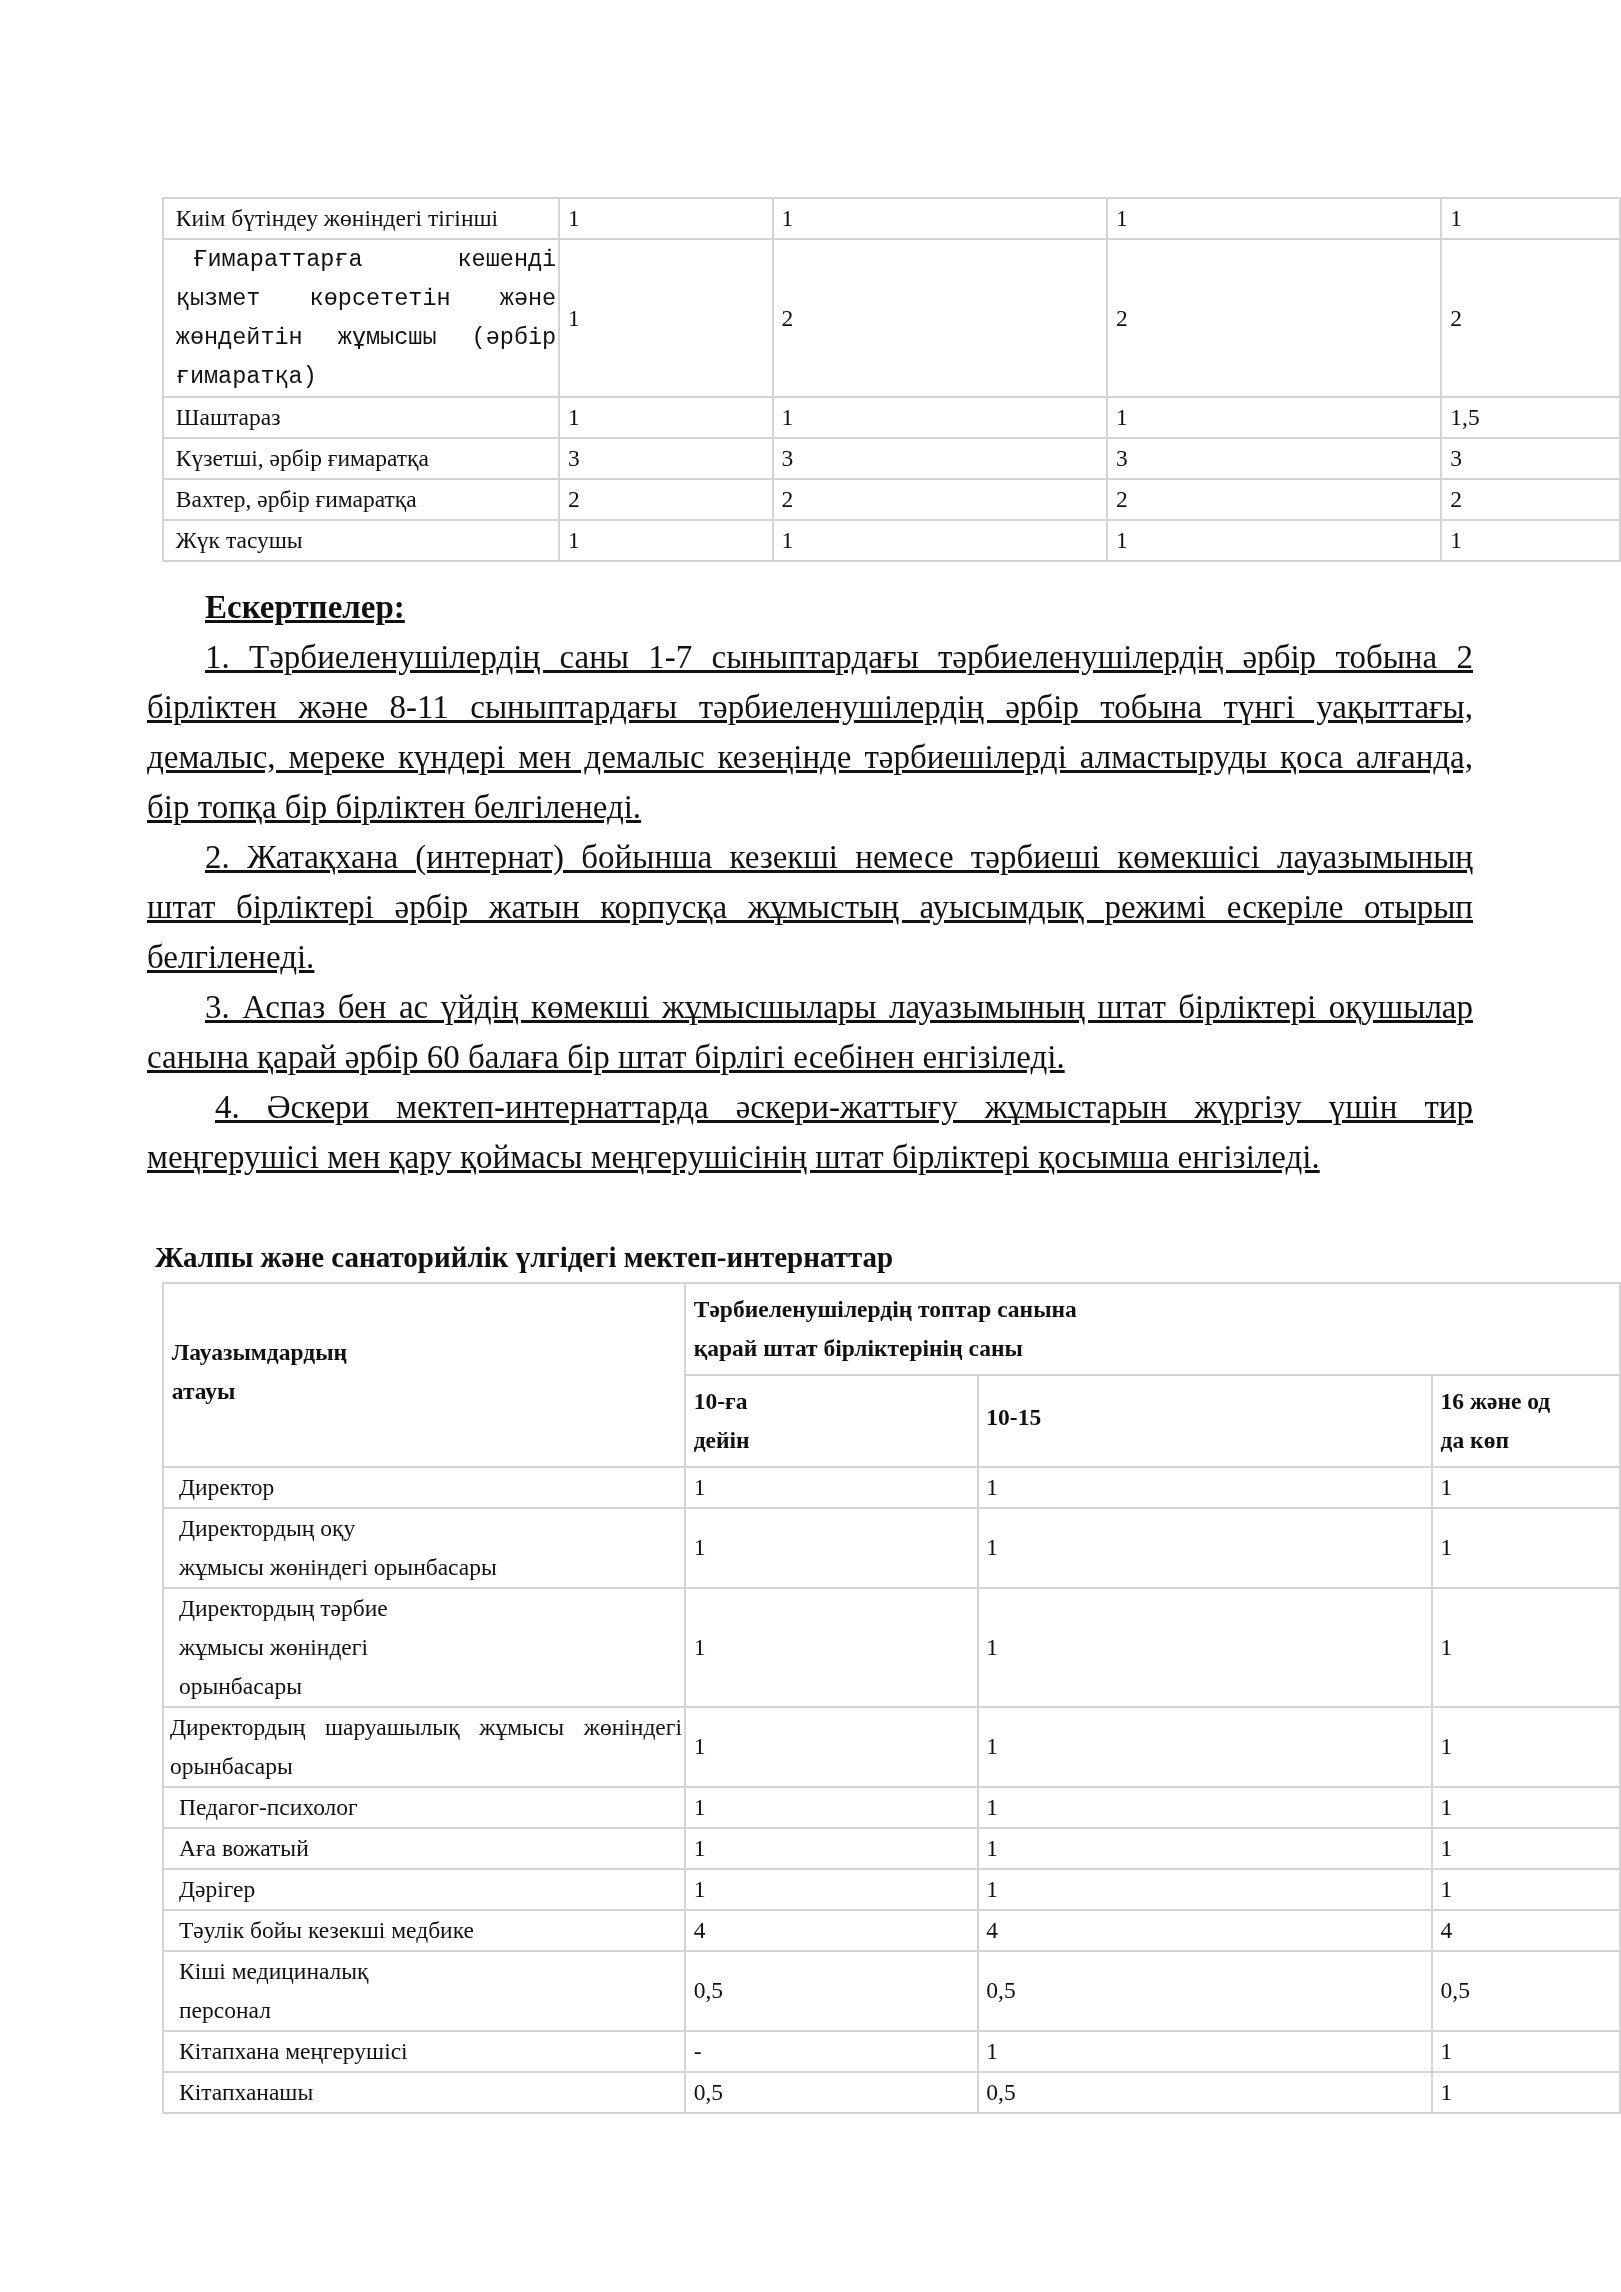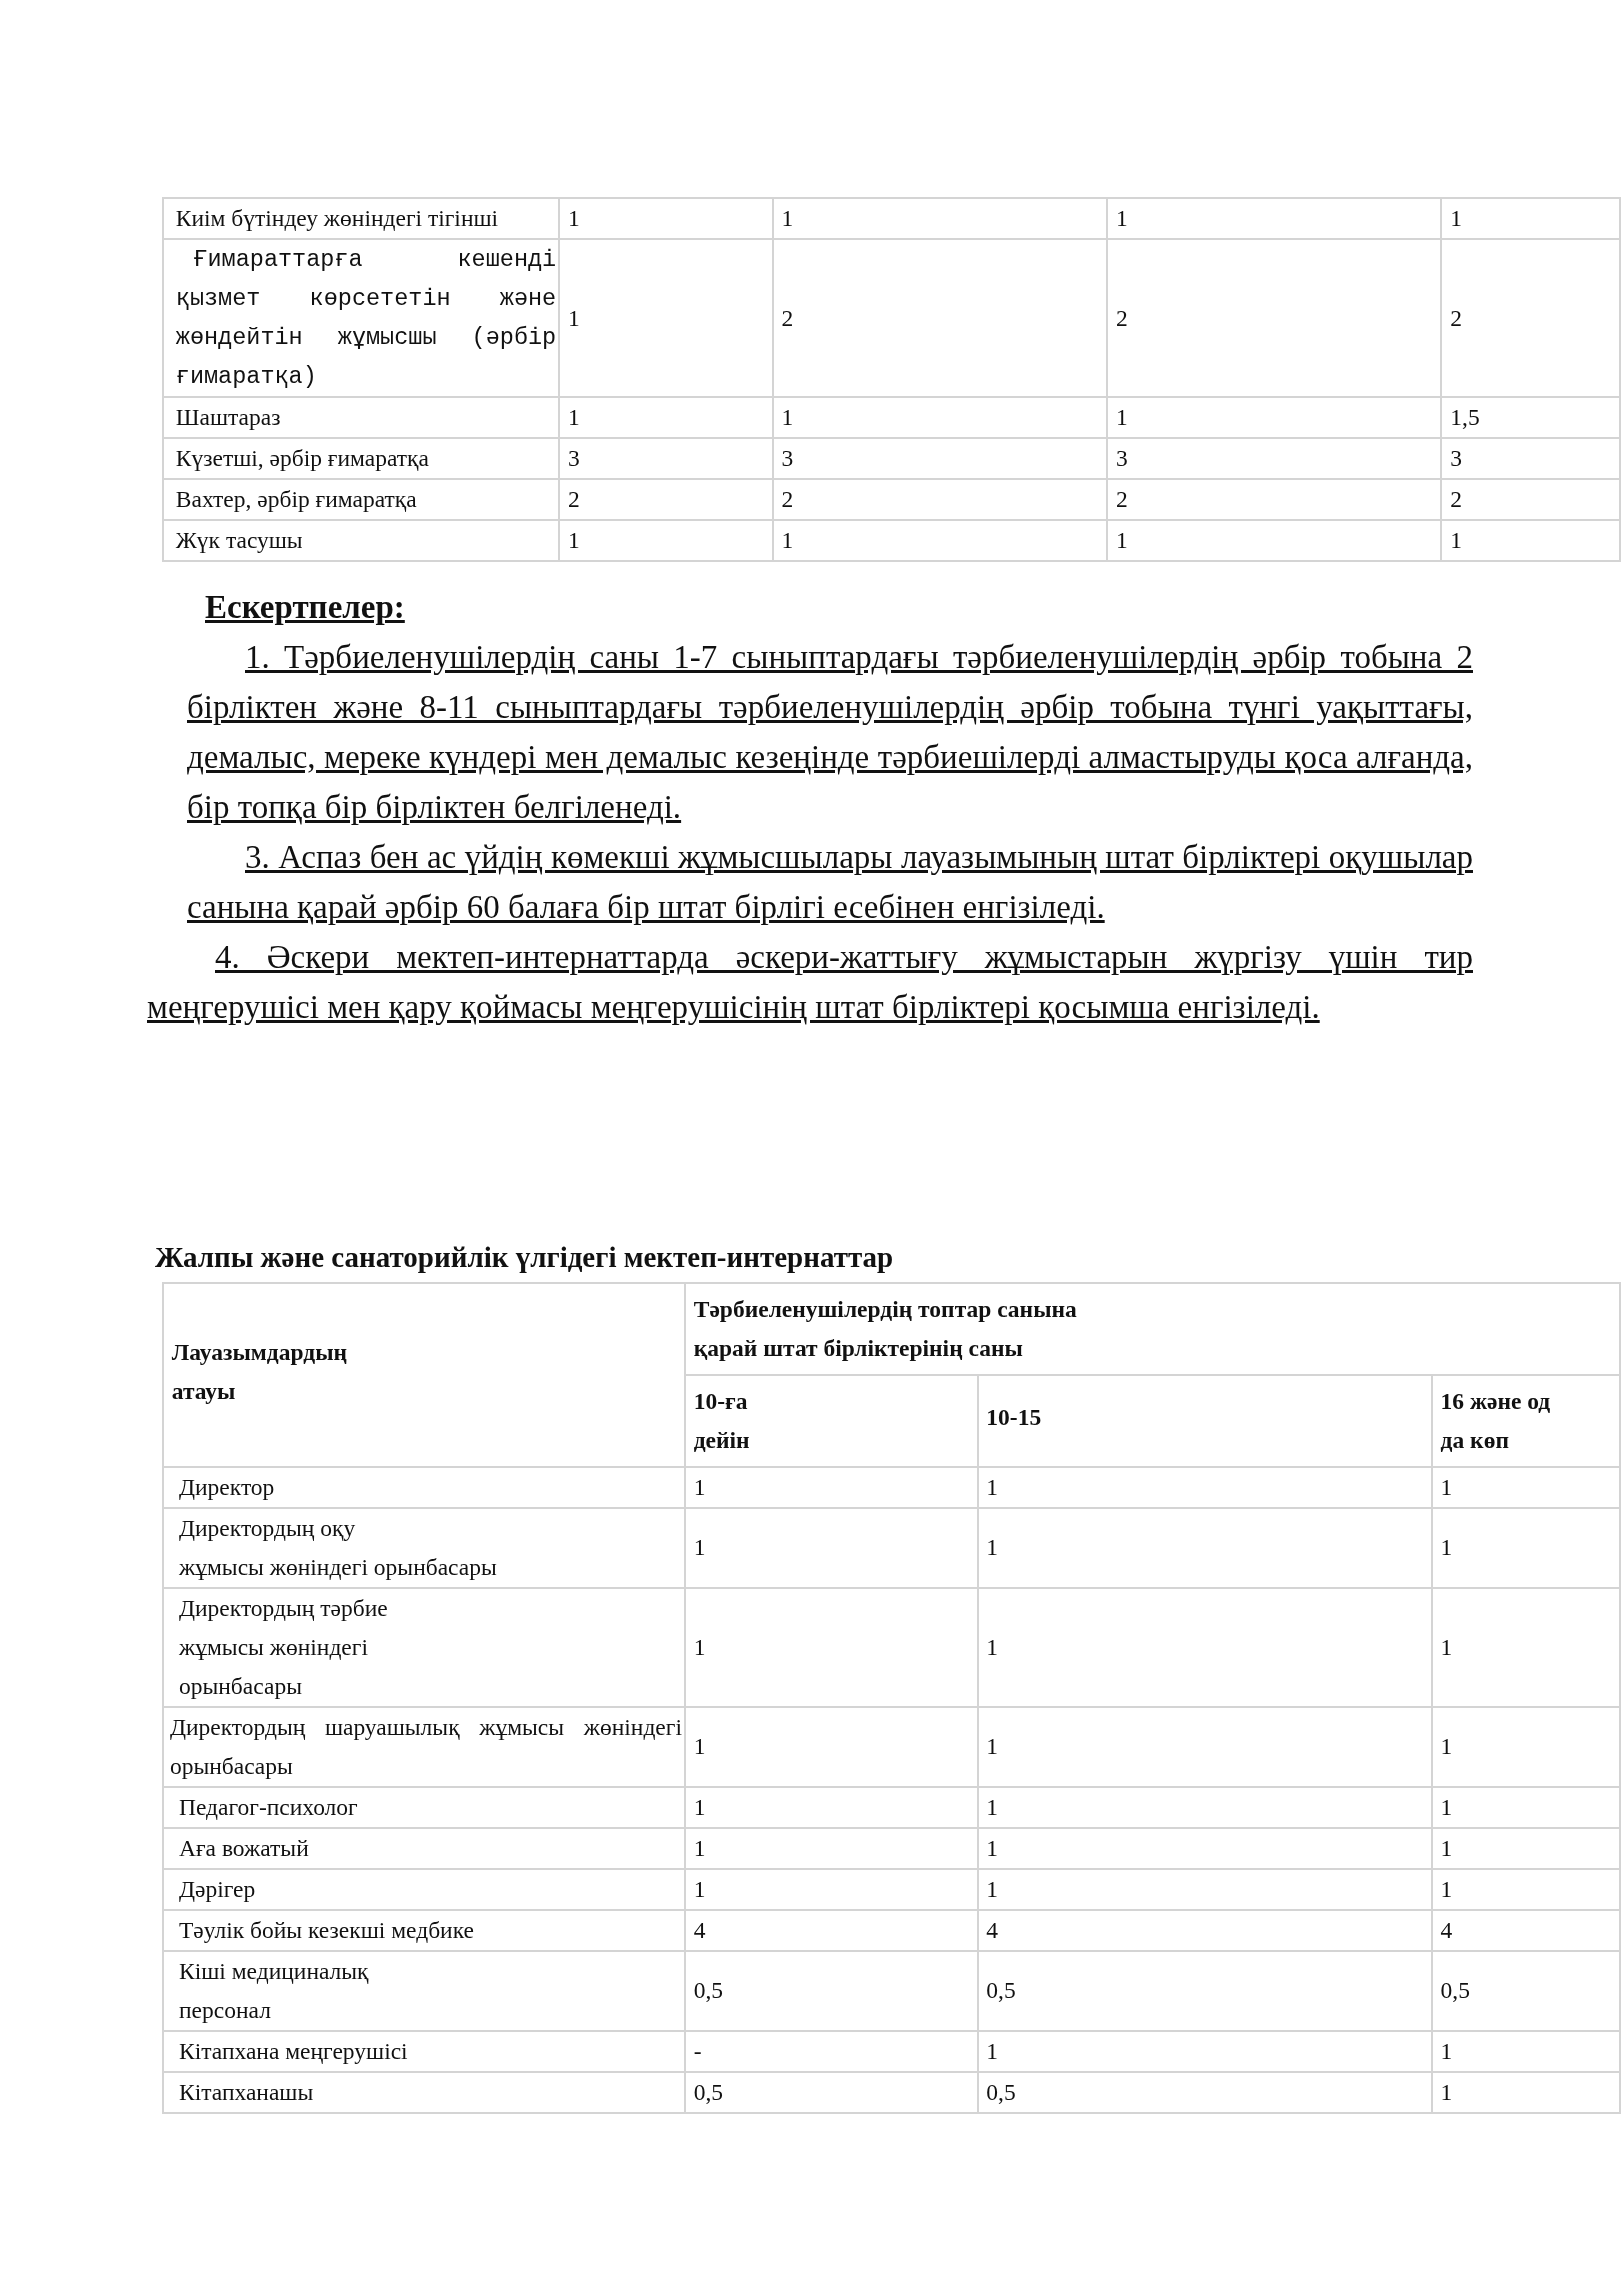--- a/index.html
+++ b/index.html
@@ -9,21 +9,21 @@
   }
   table { border-collapse: collapse; position: absolute; table-layout: fixed; }
   td { border: 2px solid #d4d4d4; vertical-align: middle; padding: 0 7.8px; font-size: 23.5px; line-height: 39px; }
   #t1 { left: 162px; top: 197px; }
   #t1 td.name { text-align: justify; text-align-last: left; padding-left: 11.8px; padding-right: 2px; }
   #t1 td.name.indent { text-indent: 17.6px; font-family: Liberation Mono, monospace; }
   #t1 td { height: 37px; }
   .notes { position: absolute; left: 147px; width: 1326px; font-size: 33px; line-height: 50px; text-decoration: underline; }
   .notes .heading { font-weight: bold; padding-left: 58px; font-size: 33px; }
   .notes p { margin: 0; text-align: justify; }
-  .notes p.n1, .notes p.n2, .notes p.n3 { text-indent: 58px; margin-left: 40px; }
+  .notes p.n1, .notes p.n2, .notes p.n3 { text-indent: 58px; }
   .notes p.n4 { text-indent: 68px; }
   .t2-title { position: absolute; left: 155px; top: 1241px; font-size: 29px; font-weight: bold; }
   #t2 { left: 162px; top: 1282px; }
   #t2 td { line-height: 39px; border-radius: 12px; }
   #t2 td.h { font-weight: bold; vertical-align: top; padding-top: 5.9px; padding-bottom: 5.9px; }
   #t2 td.name { padding-left: 15px; }
   #t2 td.name.justify { text-align: justify; text-align-last: left; padding-left: 5.9px; padding-right: 2px; }
   .wide-text { white-space: pre-line; }
 </style>
 </head>
@@ -79,20 +79,21 @@
     <td>1</td>
     <td>1</td>
     <td>1</td>
   </tr>
 </tbody>
   </table>
 
 <div class="notes" style="top:582px">
   <div class="heading">Ескертпелер:</div>
   <p class="n1">1. Тәрбиеленушілердің саны 1-7 сыныптардағы тәрбиеленушілердің әрбір тобына 2 бірліктен және 8-11 сыныптардағы тәрбиеленушілердің әрбір тобына түнгі уақыттағы, демалыс, мереке күндері мен демалыс кезеңінде тәрбиешілерді алмастыруды қоса алғанда, бір топқа бір бірліктен белгіленеді.</p>
+  <p class="n2">2. Жатақхана (интернат) бойынша кезекші немесе тәрбиеші көмекшісі лауазымының штат бірліктері әрбір жатын корпусқа жұмыстың ауысымдық режимі ескеріле отырып белгіленеді.</p>
   <p class="n3">3. Аспаз бен ас үйдің көмекші жұмысшылары лауазымының штат бірліктері оқушылар санына қарай әрбір 60 балаға бір штат бірлігі есебінен енгізіледі.</p>
   <p class="n4">4. Әскери мектеп-интернаттарда әскери-жаттығу жұмыстарын жүргізу үшін тир меңгерушісі мен қару қоймасы меңгерушісінің штат бірліктері қосымша енгізіледі.</p>
 </div>
 
 <div class="t2-title">Жалпы және санаторийлік үлгідегі мектеп-интернаттар</div>
 
 <table id="t2">
   <colgroup>
     <col style="width:545px">
       <col style="width:307px">

